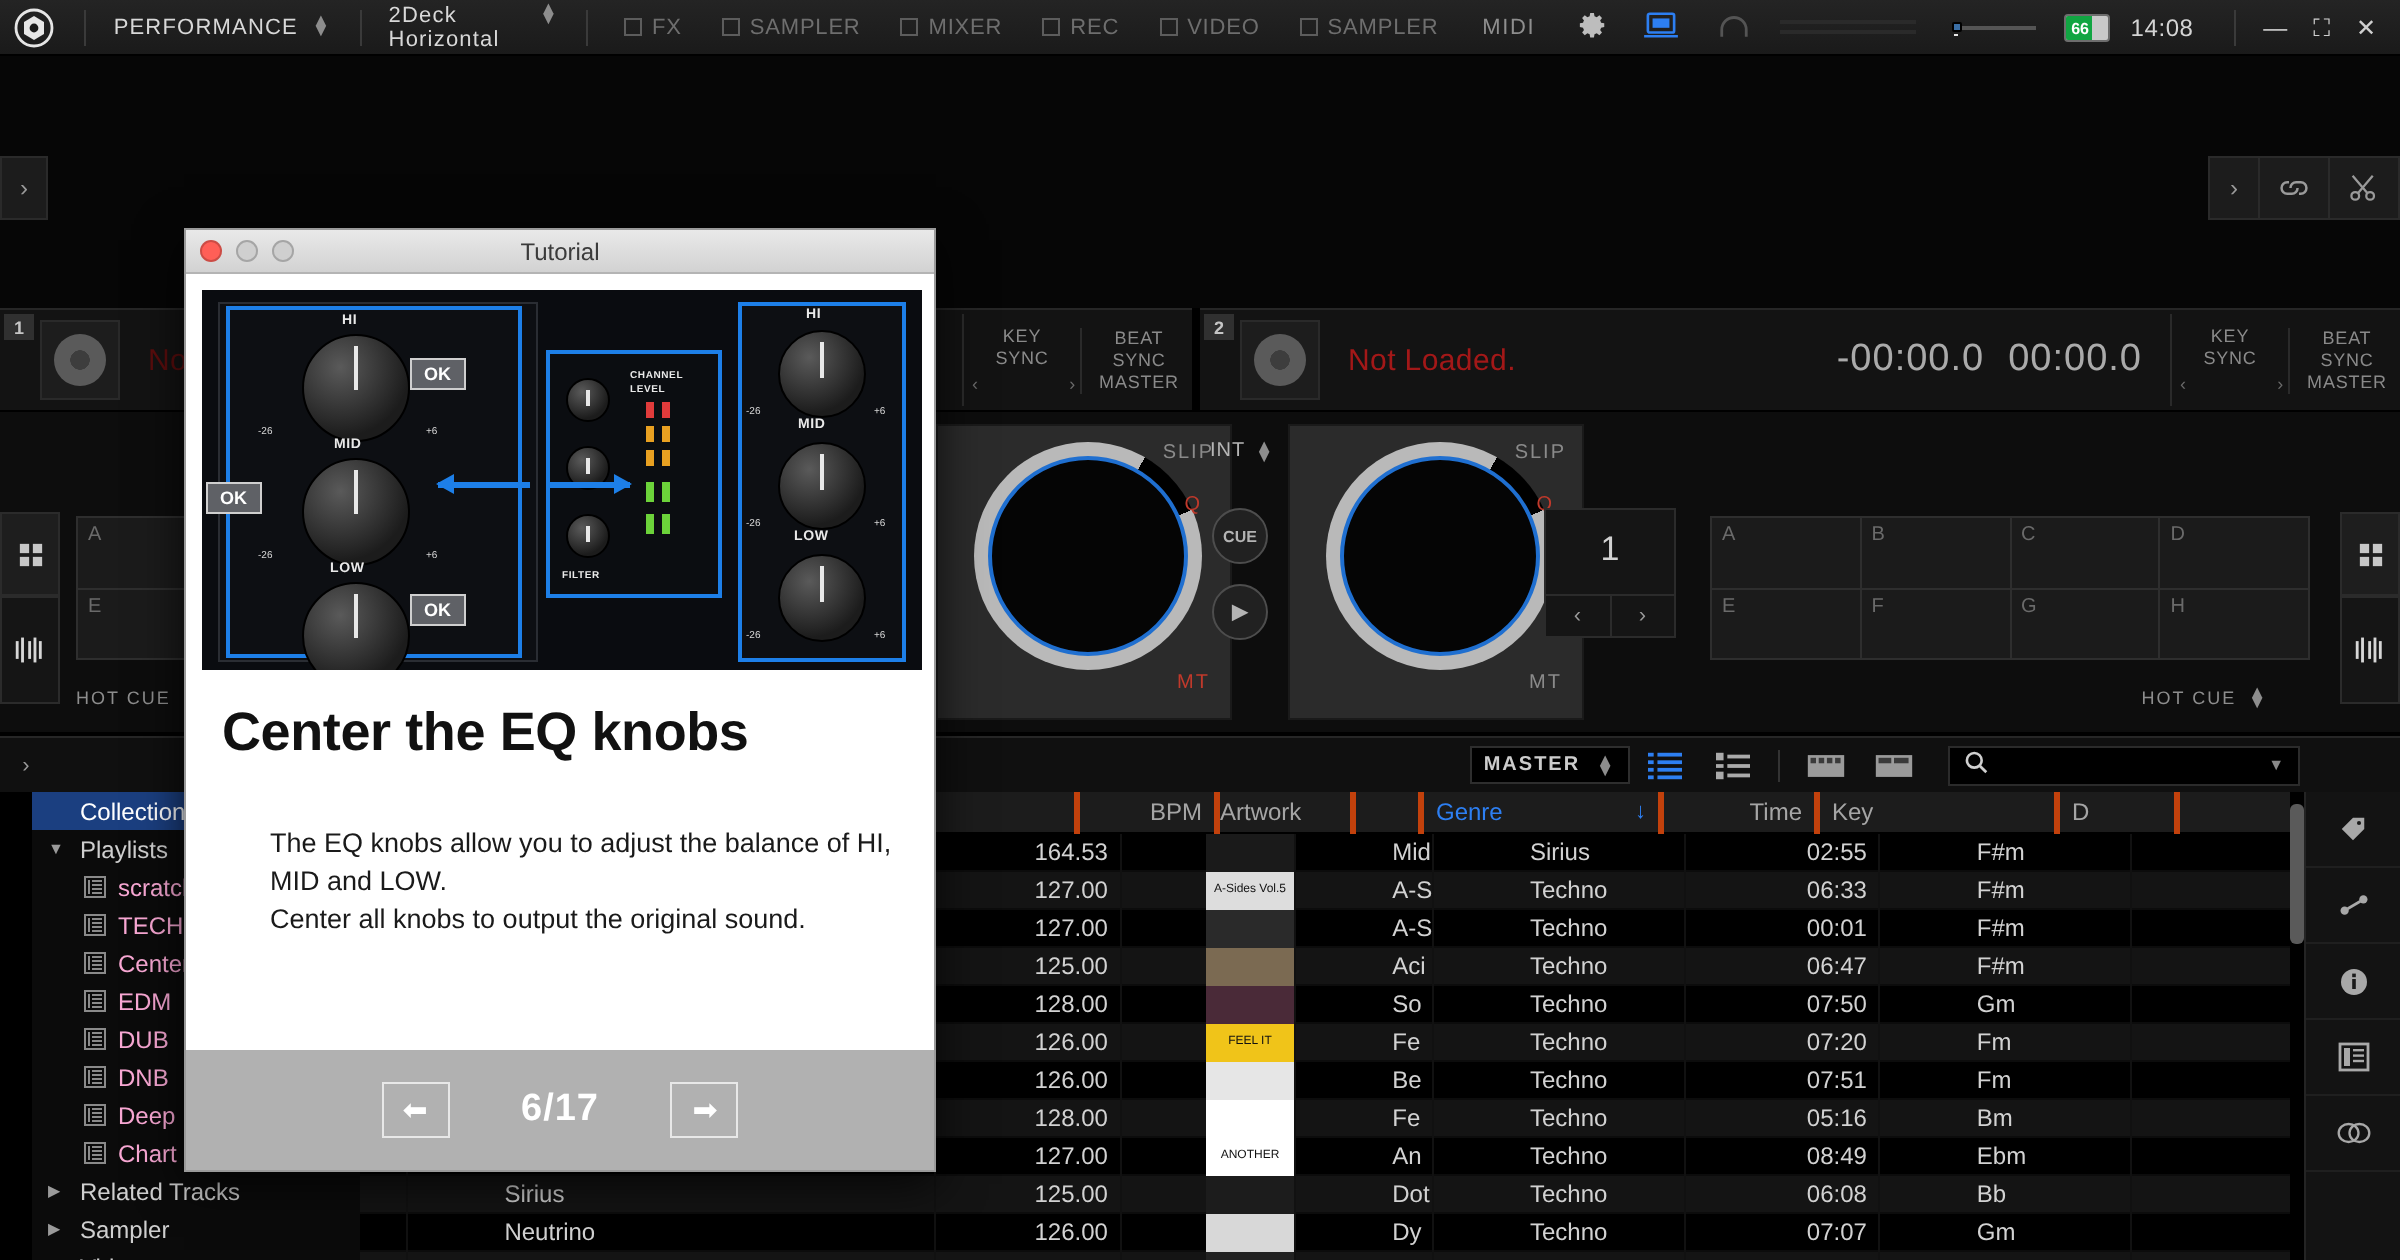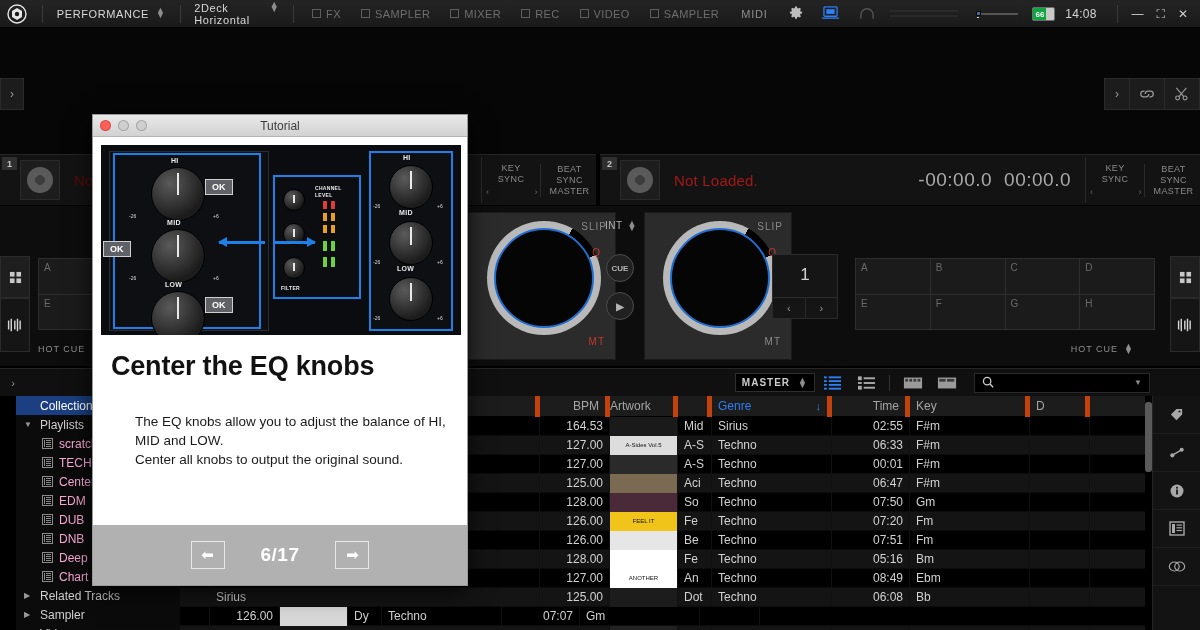--- a/index.html
+++ b/index.html
@@ -140,23 +140,23 @@
   .sidebar { position:absolute; top:396px; left:16px; width:180px; height:234px; background:#0b0b0b; border-right:1px solid #242424;}
   .tree-item { height:19px; display:flex; align-items:center; gap:6px; padding-left:8px; font-size:12px; color:#cfcfcf;}
   .tree-item.sel { background:#1b3f80; color:#fff;}
   .tree-item .tri { width:10px; font-size:8px; color:#9a9a9a;}
   .tree-item.child { padding-left:26px; color:#f9a8d4;}
   .tree-item .ico { width:11px;height:11px; display:inline-block;}
 
   
   .table { position:absolute; top:396px; left:180px; width:972px; height:234px; background:#000; overflow:hidden;}
   .thead { display:flex; height:21px; background:#1c1c1c; border-bottom:1px solid #000; align-items:center; font-size:12px; color:#a5a5a5;}
-  .thead .c { padding:0 6px; border-right:5px solid #c2410c; height:21px; line-height:21px; overflow:hidden; white-space:nowrap;}
+  .thead .c { padding:0 6px; border-right:3px solid #c2410c; height:21px; line-height:21px; overflow:hidden; white-space:nowrap;}
   .thead .c.sorted { color:#2d7ff2; display:flex; justify-content:space-between; align-items:center;}
-  .trow { display:flex; height:19px; font-size:12px; color:#d2d2d2; align-items:center; border-bottom:1px solid #0c0c0c;}
+  .trow { display:flex; height:19px; font-size:12px; color:#d2d2d2; align-items:center; border-bottom:1px solid #0c0c0c;gap:42px;}
   .trow:nth-child(even) { background:#141414;}
   .trow .c { padding:0 6px; height:19px; line-height:19px; overflow:hidden; white-space:nowrap; border-right:1px solid #111;}
   .c.w-track{width:30px;} .c.w-title{width:330px;} .c.w-bpm{width:70px;text-align:right;}
   .c.w-art{width:68px; padding:0; position:relative;}
   .c.w-artist{width:34px;} .c.w-genre{width:120px;} .c.w-time{width:78px;text-align:right;}
   .c.w-key{width:120px;} .c.w-d{width:60px;}
   .artbox{ position:absolute; inset:0; display:flex;align-items:center;justify-content:center; font-size:6px; color:#222; overflow:hidden;}
   .right-rail { position:absolute; top:396px; right:0; width:48px;height:234px; background:#131313; border-left:1px solid #242424;}
   .rr-btn { height:38px; display:flex;align-items:center;justify-content:center; border-bottom:1px solid #1f1f1f; color:#9b9b9b;}
   .scrollbar { position:absolute; right:48px; top:396px; width:7px;height:234px; background:#000;}
@@ -803,20 +803,21 @@
             <div class="artbox" style="background: rgb(28, 28, 28); color: rgb(58, 58, 58);"></div>
           </div>
           <div class="c w-artist">Dot</div>
           <div class="c w-genre">Techno</div>
           <div class="c w-time">06:08</div>
           <div class="c w-key">Bb</div>
           <div class="c w-d"></div>
         </div>
         <div class="trow">
           <div class="c w-track"></div>
+          <div class="c w-title">Neutrino</div>
           <div class="c w-bpm">126.00</div>
           <div class="c w-art">
             <div class="artbox" style="background: rgb(216, 216, 216); color: rgb(58, 58, 58);"></div>
           </div>
           <div class="c w-artist">Dy</div>
           <div class="c w-genre">Techno</div>
           <div class="c w-time">07:07</div>
           <div class="c w-key">Gm</div>
           <div class="c w-d"></div>
         </div>

